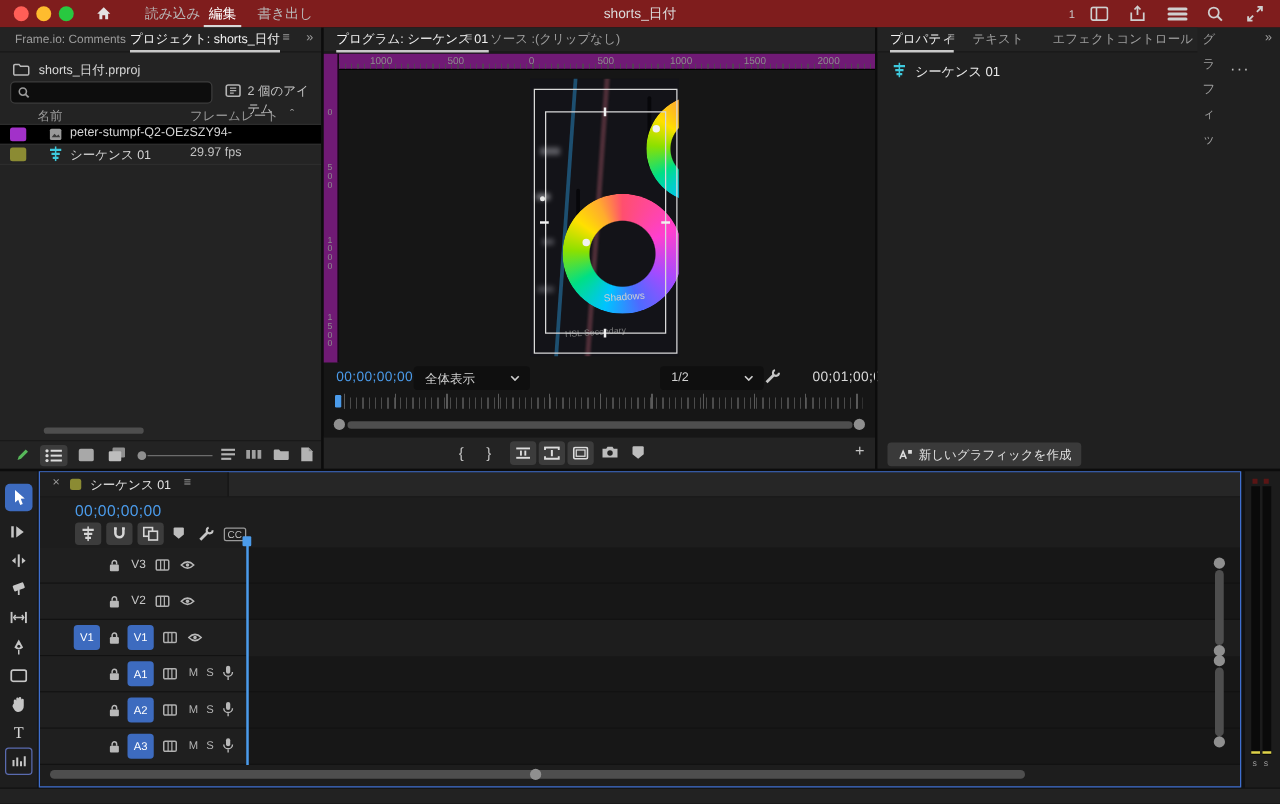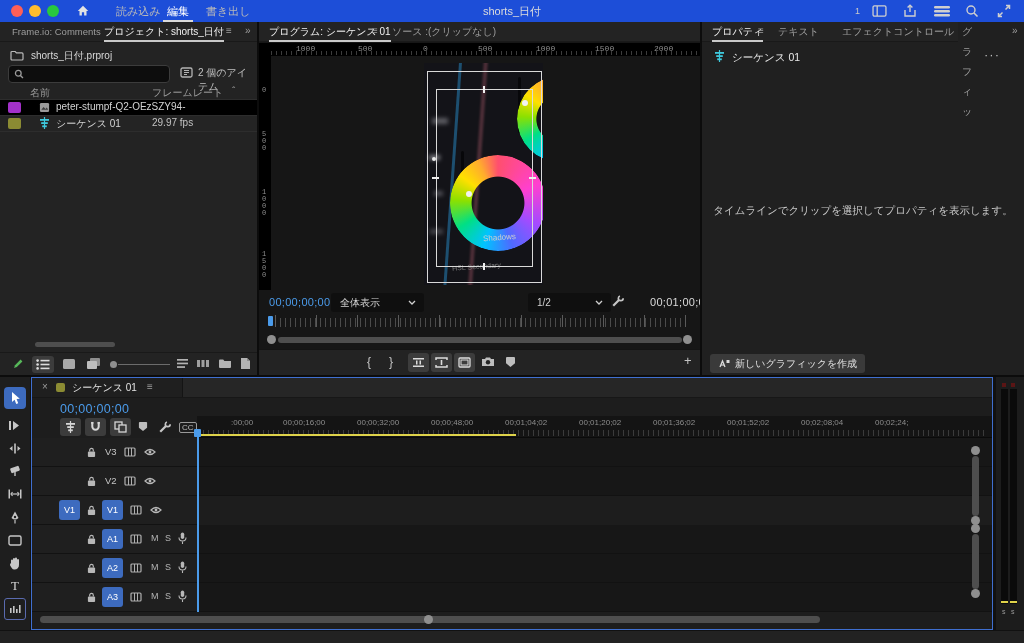--- a/index.html
+++ b/index.html
@@ -2,42 +2,42 @@
 <html><head>
 <meta charset="utf-8">
 <style>
   html,body{margin:0;padding:0;background:#111;}
   body{width:1024px;height:643px;position:relative;overflow:hidden;
        font-family:"Liberation Sans","DejaVu Sans",sans-serif;
        -webkit-font-smoothing:antialiased;color:#c8c8c8;}
   .abs{position:absolute;}
   svg{display:block;}
   
-  .titlebar{left:0;top:0;width:1024px;height:22px;background:#1d4ed8;border-bottom:1px solid #161616;}
+  .titlebar{left:0;top:0;width:1024px;height:22px;background:#7f1d1d;border-bottom:1px solid #161616;}
   .light{width:12px;height:12px;border-radius:50%;top:5px;}
   .menu-item{top:0;height:22px;line-height:22px;font-size:11px;color:#b9b9b9;padding:0 4px;}
   .menu-item.active{color:#fff;border-bottom:2px solid #d9d9d9;box-sizing:border-box;}
   .win-title{top:0;left:0;width:1024px;text-align:center;height:22px;line-height:22px;font-size:11px;color:#dcdcdc;pointer-events:none;}
   
   .tabrow{height:20px;background:#232323;border-bottom:1px solid #191919;box-sizing:border-box;}
   .tab{font-size:10px;color:#9d9d9d;height:20px;line-height:20px;}
   .tab.active{color:#f2f2f2;border-bottom:2px solid #c9c9c9;box-sizing:border-box;}
   .pmenu{font-size:10px;color:#9d9d9d;}
   .panel{background:#232323;}
   .vdiv{background:#0c0c0c;}
   
   .srch{background:#0d0d0d;border:1px solid #3c3c3c;border-radius:4px;}
   .colhdr{font-size:10px;color:#9a9a9a;}
   .prow{font-size:10px;color:#d4d4d4;}
   .chip{width:13px;height:11px;border-radius:2px;}
   .sep{background:#2d2d2d;height:1px;}
   .btn{background:#3c3c3c;border-radius:3px;}
   
   .mon{background:#161616;}
-  .ruler{background:#000000;font-family:Liberation Mono, monospace;}
+  .ruler{background:#701a75;}
   .rlbl{font-size:8px;color:#8d8d8d;}
   .tc-blue{color:#4b9bea;font-size:11px;letter-spacing:.3px;}
   .tc-white{color:#dadada;font-size:11px;letter-spacing:.3px;}
   .drop{background:#0f0f0f;border-radius:3px;height:19px;display:flex;align-items:center;font-size:10px;color:#d2d2d2;}
   .ring{border-radius:50%;
     background:conic-gradient(from 0deg,#ff4f6e,#ff3fd0 18%,#a44bff 33%,#4d6bff 45%,#00c3ff 55%,#00df85 66%,#8ce000 76%,#ffe000 85%,#ffab2e 93%,#ff4f6e);
     -webkit-mask:radial-gradient(closest-side,transparent 54%,#000 56%);
             mask:radial-gradient(closest-side,transparent 54%,#000 56%);}
   .cropline{border:1px solid #d9d9d9;box-sizing:border-box;}
   .handle{background:#f0f0f0;}
@@ -367,21 +367,20 @@
   <div class="abs" style="left:12px;top:28px;">
     <svg width="11" height="12" viewBox="0 0 11 12">
         <line x1="5.5" y1="0" x2="5.5" y2="12" stroke="#3ec9dd" stroke-width="1.2"></line>
         <rect x="1" y="2" width="9" height="1.8" fill="#3ec9dd"></rect>
         <rect x="2.2" y="5.2" width="6.6" height="1.8" fill="#3ec9dd"></rect>
         <rect x="3.2" y="8.4" width="4.6" height="1.8" fill="#3ec9dd"></rect>
       </svg>
   </div>
   <div class="abs" style="left:30px;top:29px;font-size:10.5px;color:#e8e8e8;">シーケンス 01</div>
   <div class="abs" style="left:282px;top:25px;font-size:13px;color:#bdbdbd;letter-spacing:1px;">···</div>
-  <div class="abs propmsg" style="left:10px;top:182px;width:302px;">タイムラインでクリップを選択してプロパティを表示します。</div>
   <div class="abs mkbtn" style="left:8px;top:332px;">
     <svg width="12" height="11" viewBox="0 0 12 11">
         <path d="M2 9 L4.5 3 L7 9" fill="none" stroke="#dcdcdc" stroke-width="1.3"></path>
         <line x1="3" y1="7" x2="6" y2="7" stroke="#dcdcdc" stroke-width="1.1"></line>
         <rect x="8.5" y="2" width="3" height="3" fill="#dcdcdc"></rect>
       </svg>
     <span>新しいグラフィックを作成</span>
   </div>
 </div>
 
@@ -494,34 +493,20 @@
       </svg>
   </div>
   <div class="abs" style="left:126px;top:43px;">
     <svg width="13" height="13" viewBox="0 0 14 14">
         <circle cx="10.5" cy="3.5" r="2.6" fill="none" stroke="#c6c6c6" stroke-width="1.8" stroke-dasharray="11 5"></circle>
         <line x1="8.6" y1="5.4" x2="2.4" y2="11.6" stroke="#c6c6c6" stroke-width="2.4"></line>
       </svg>
   </div>
   <div class="abs" style="left:147px;top:44px;font-size:8px;color:#bdbdbd;border:1px solid #9a9a9a;border-radius:2px;padding:0 2px;line-height:9px;">CC</div>
 
-  <div class="abs" style="left:165px;top:38px;width:795px;height:22px;background:#141414;border-bottom:1px solid #0a0a0a;box-sizing:border-box;">
-    <div class="abs ticks-sm" style="left:1px;top:14px;width:790px;height:6px;opacity:.7;"></div>
-    <div class="abs rlbl" style="left:34px;top:2px;">:00;00</div>
-    <div class="abs rlbl" style="left:86px;top:2px;">00;00;16;00</div>
-    <div class="abs rlbl" style="left:160px;top:2px;">00;00;32;00</div>
-    <div class="abs rlbl" style="left:234px;top:2px;">00;00;48;00</div>
-    <div class="abs rlbl" style="left:308px;top:2px;">00;01;04;02</div>
-    <div class="abs rlbl" style="left:382px;top:2px;">00;01;20;02</div>
-    <div class="abs rlbl" style="left:456px;top:2px;">00;01;36;02</div>
-    <div class="abs rlbl" style="left:530px;top:2px;">00;01;52;02</div>
-    <div class="abs rlbl" style="left:604px;top:2px;">00;02;08;04</div>
-    <div class="abs rlbl" style="left:678px;top:2px;">00;02;24;</div>
-    <div class="abs" style="left: 1px; top: 18px; width: 318px; height: 2px; background: rgb(222, 210, 74);"></div>
-  </div>
 
   <div class="abs trk-hdr" style="left:0;top:60px;width:165px;height:29px;">
     <svg class="abs" style="left:55px;top:9px;" width="9" height="11" viewBox="0 0 10 12">
         <rect x="1" y="5" width="8" height="6" rx="1" fill="#b8b8b8"></rect>
         <path d="M3 5 V3.5 a2 2 0 0 1 4 0 V5" fill="none" stroke="#b8b8b8" stroke-width="1.3"></path>
       </svg>
     <span class="abs tklbl" style="left:73px;top:8px;">V3</span>
     <svg class="abs" style="left:92px;top:9px;" width="12" height="10" viewBox="0 0 12 10">
         <rect x="1" y="1" width="10" height="8" rx="1" fill="none" stroke="#b0b0b0" stroke-width="1.2"></rect>
         <line x1="4.5" y1="1" x2="4.5" y2="9" stroke="#b0b0b0" stroke-width="1"></line>

